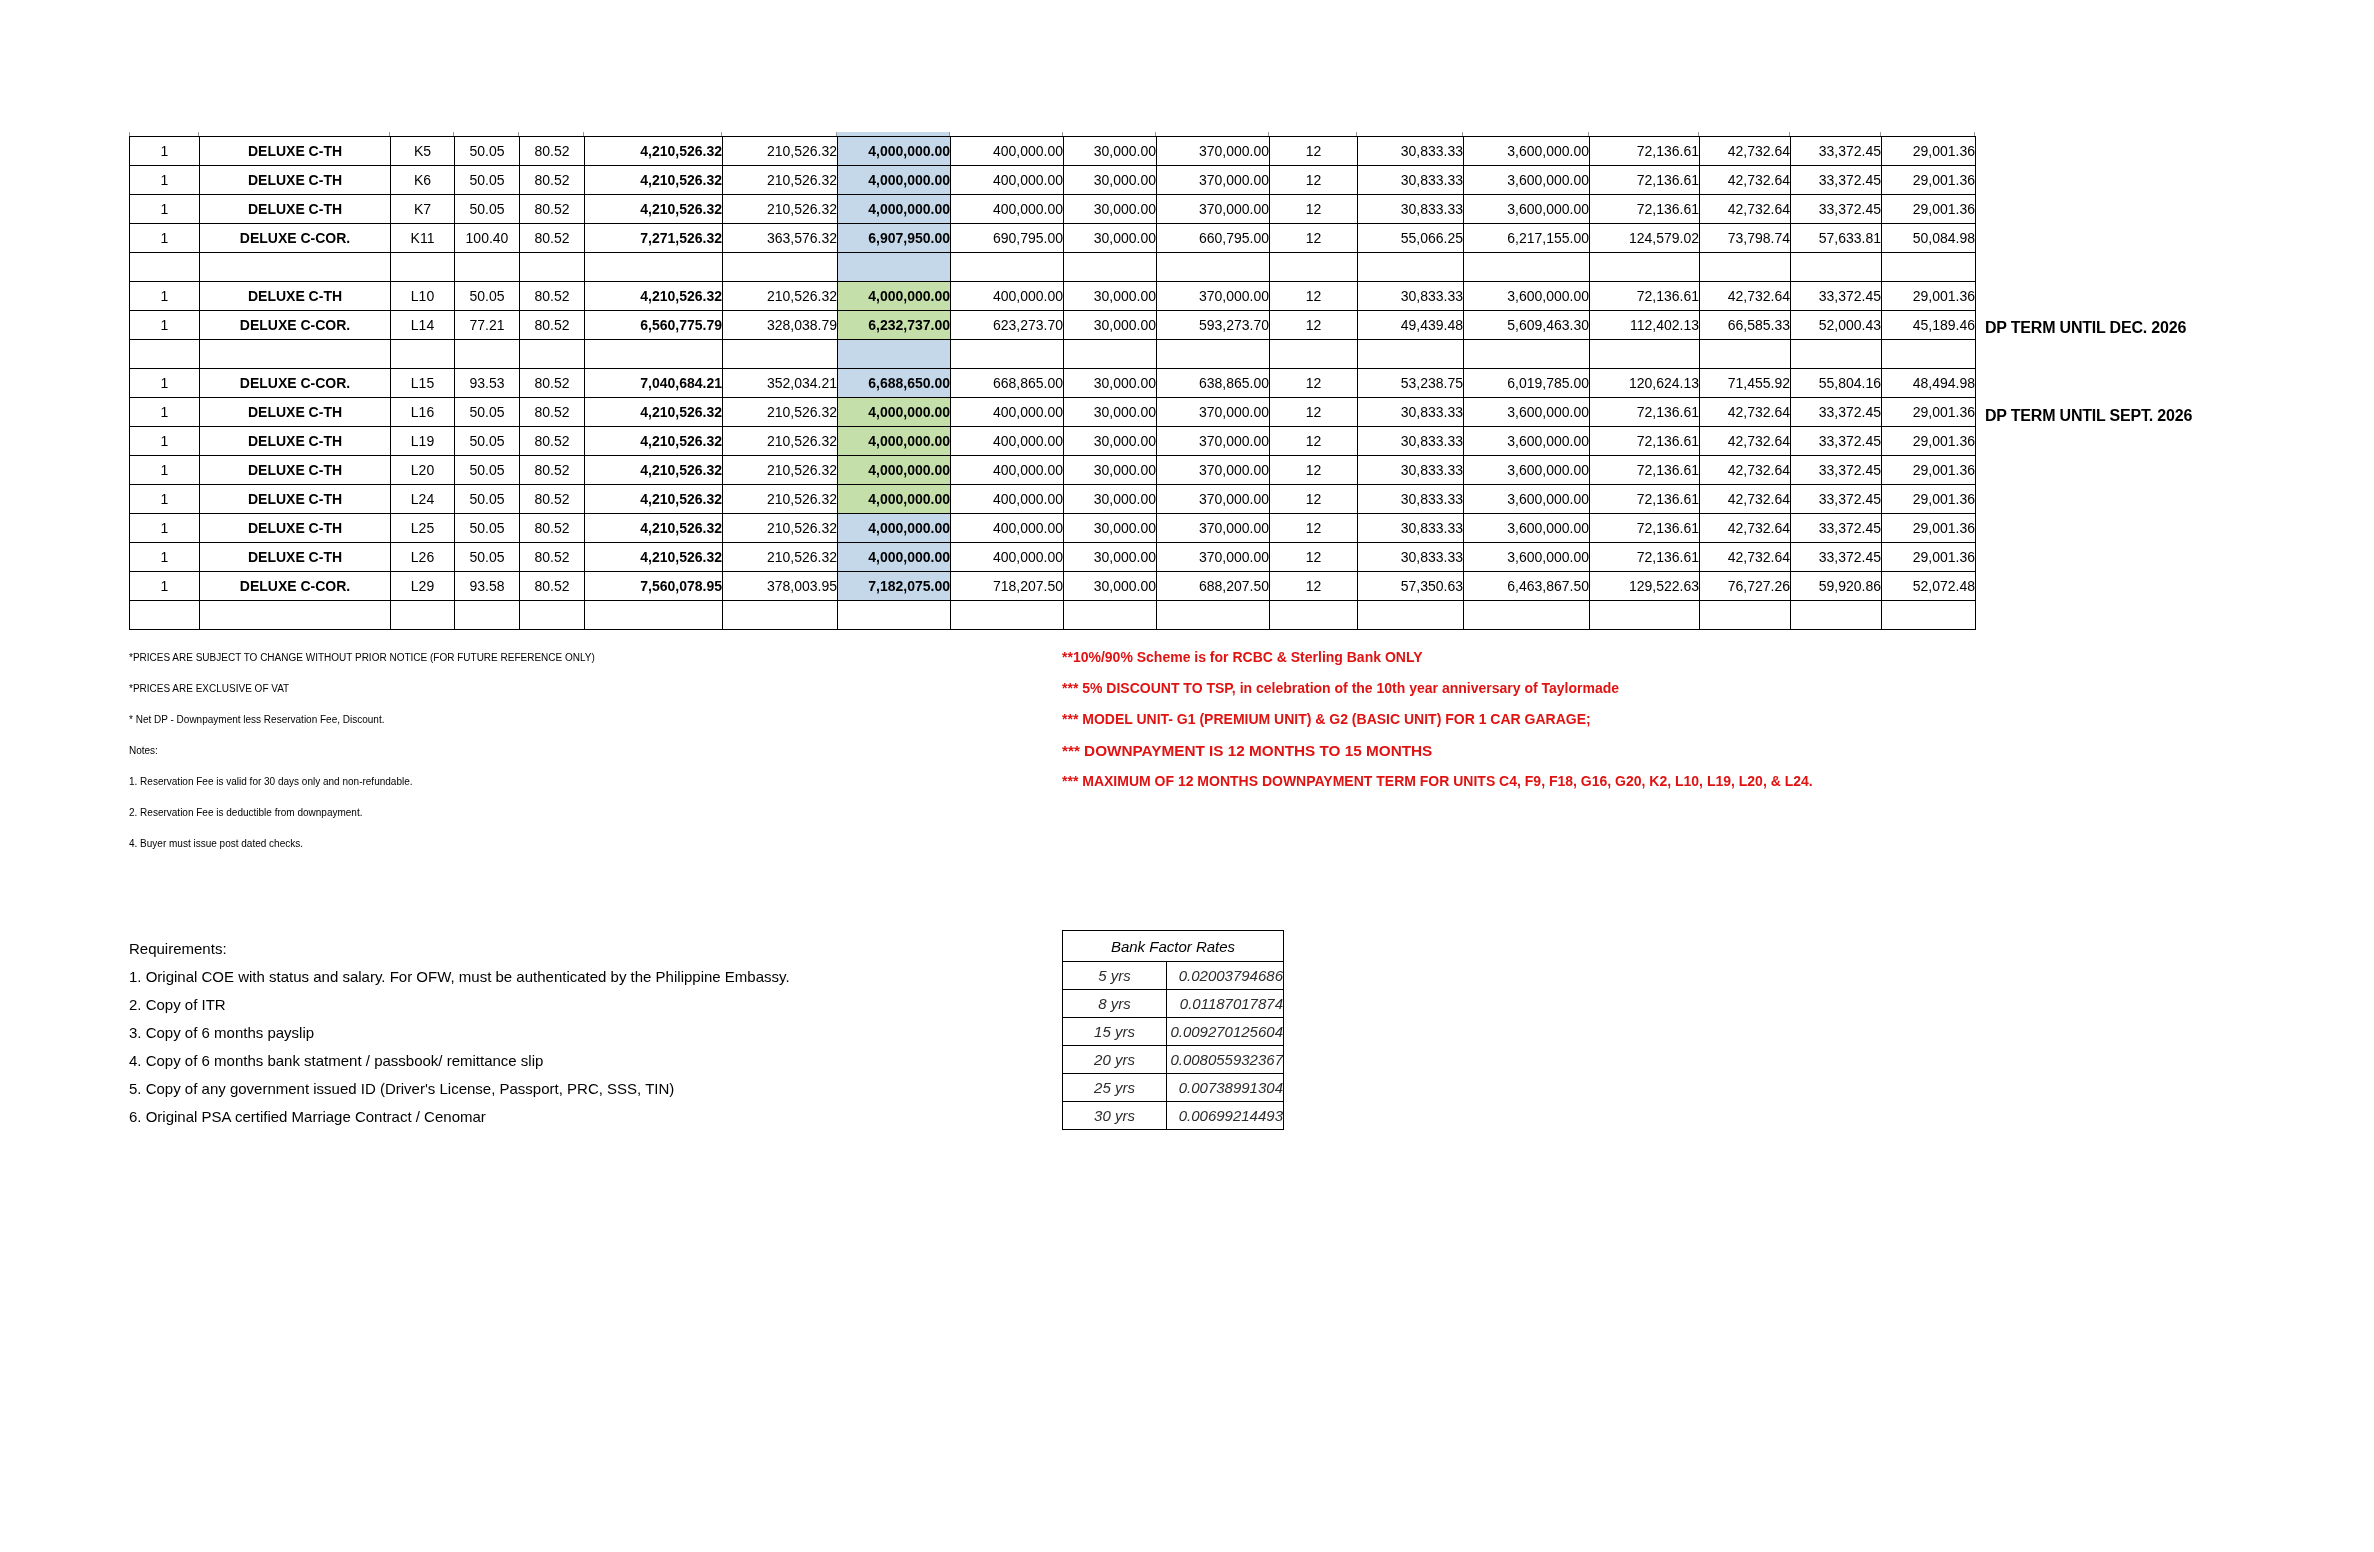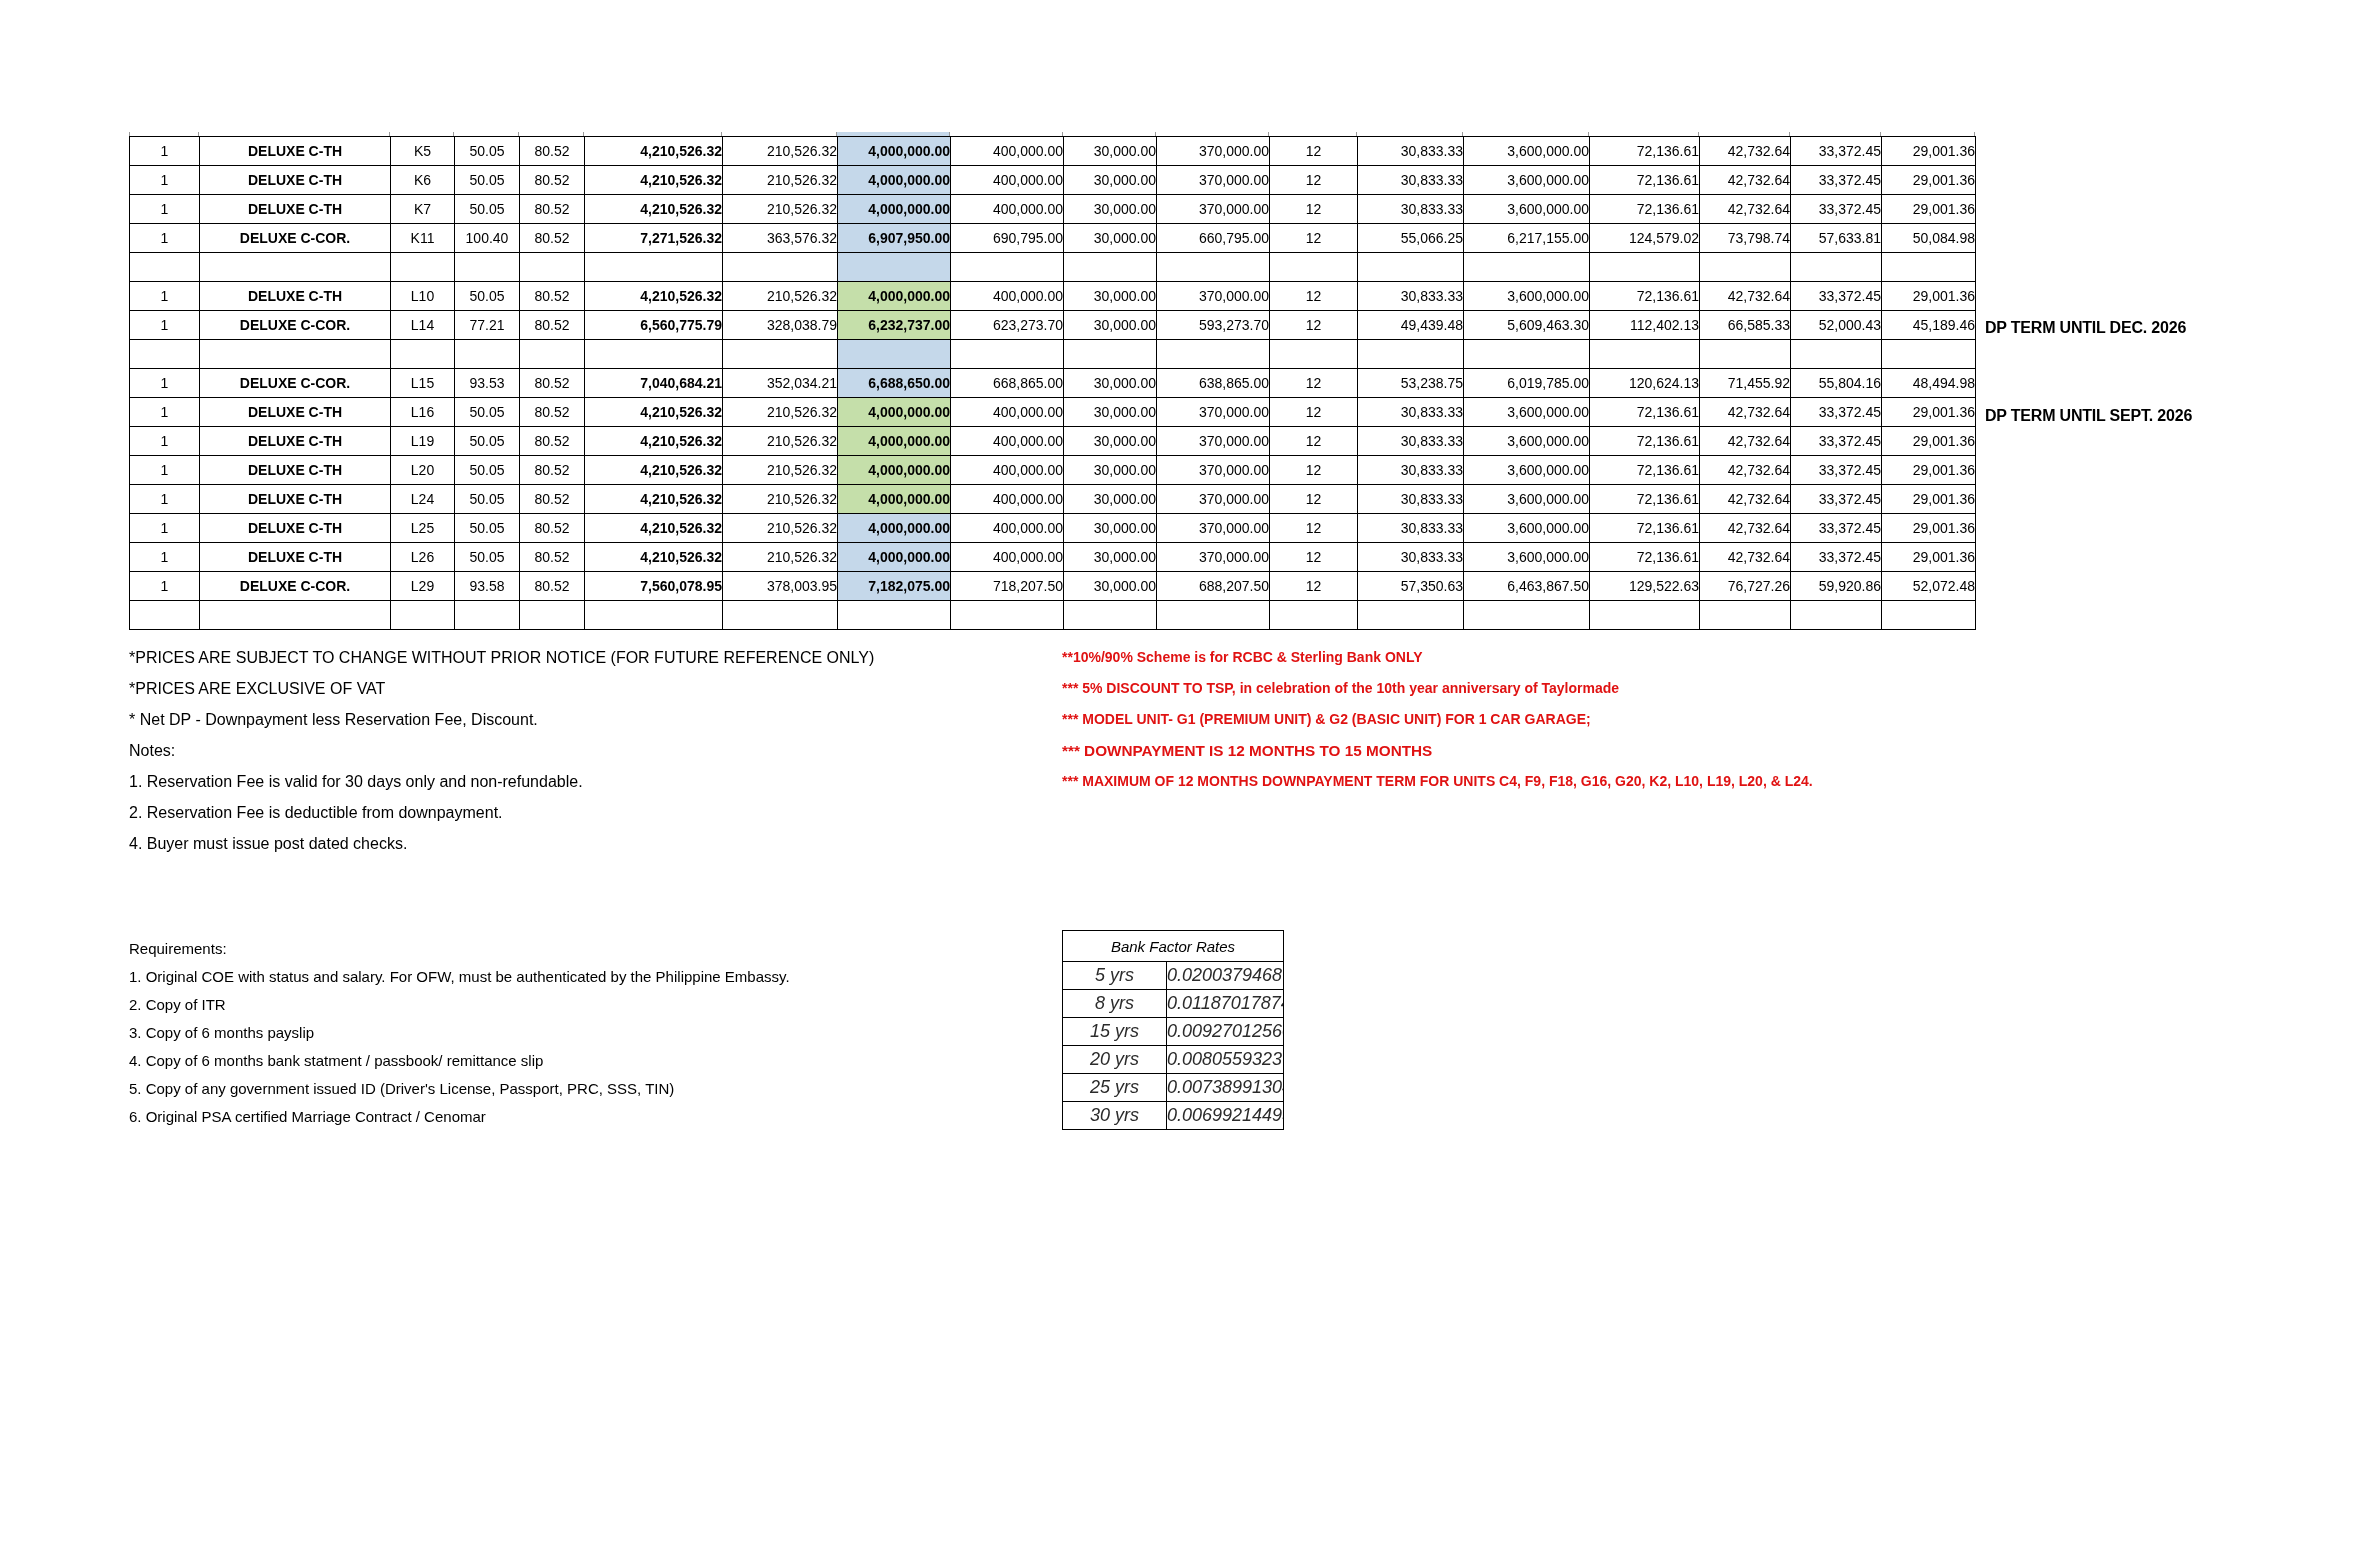--- a/index.html
+++ b/index.html
@@ -34,41 +34,41 @@
 
   .annot{
     position:absolute;left:1985px;height:30px;line-height:30px;
     font-weight:bold;font-size:16px;white-space:nowrap;letter-spacing:-0.2px;
   }
   #annot-dec{top:313px;}
   #annot-sept{top:401px;}
 
   
   .footnotes{position:absolute;left:129px;top:642px;}
-  .fn-line{height:31px;line-height:31px;font-size:16px;white-space:nowrap;}
+  .fn-line{height:31px;line-height:31px;font-size:10px;white-space:nowrap;}
 
   
   .rednotes{position:absolute;left:1062px;top:642px;color:var(--red_text,#e01212);font-weight:bold;}
   .red-line{height:31px;line-height:31px;font-size:14px;white-space:nowrap;}
   .rednotes .red-line:nth-child(4){font-size:15.3px;}
   .rednotes .red-line:nth-child(6){font-size:13px;letter-spacing:-0.2px;}
 
   
   .requirements{position:absolute;left:129px;top:935px;}
   .req-title,.req-line{height:28px;line-height:28px;font-size:15px;white-space:nowrap;}
 
   
   .bank-wrap{position:absolute;left:1062px;top:930px;font-style:italic;}
   table.bank{border-collapse:collapse;table-layout:fixed;width:221px;border:1.9px solid var(--border,#000);}
   table.bank th{
     border:0.9px solid var(--border,#000);height:30px;font-size:15px;font-weight:normal;
     text-align:center;padding:0;
   }
   table.bank td{
-    border:0.9px solid var(--border,#000);height:27px;font-size:18px;color:#2b2b2b;
+    border:0.9px solid var(--border,#000);height:27px;font-size:15px;color:#2b2b2b;
     padding:0;white-space:nowrap;overflow:hidden;
   }
   td.term{text-align:center;}
   td.rate{text-align:right;padding-right:2.8px;}
 </style>
 </head>
 <body>
 
 <div class="canvas">
 

